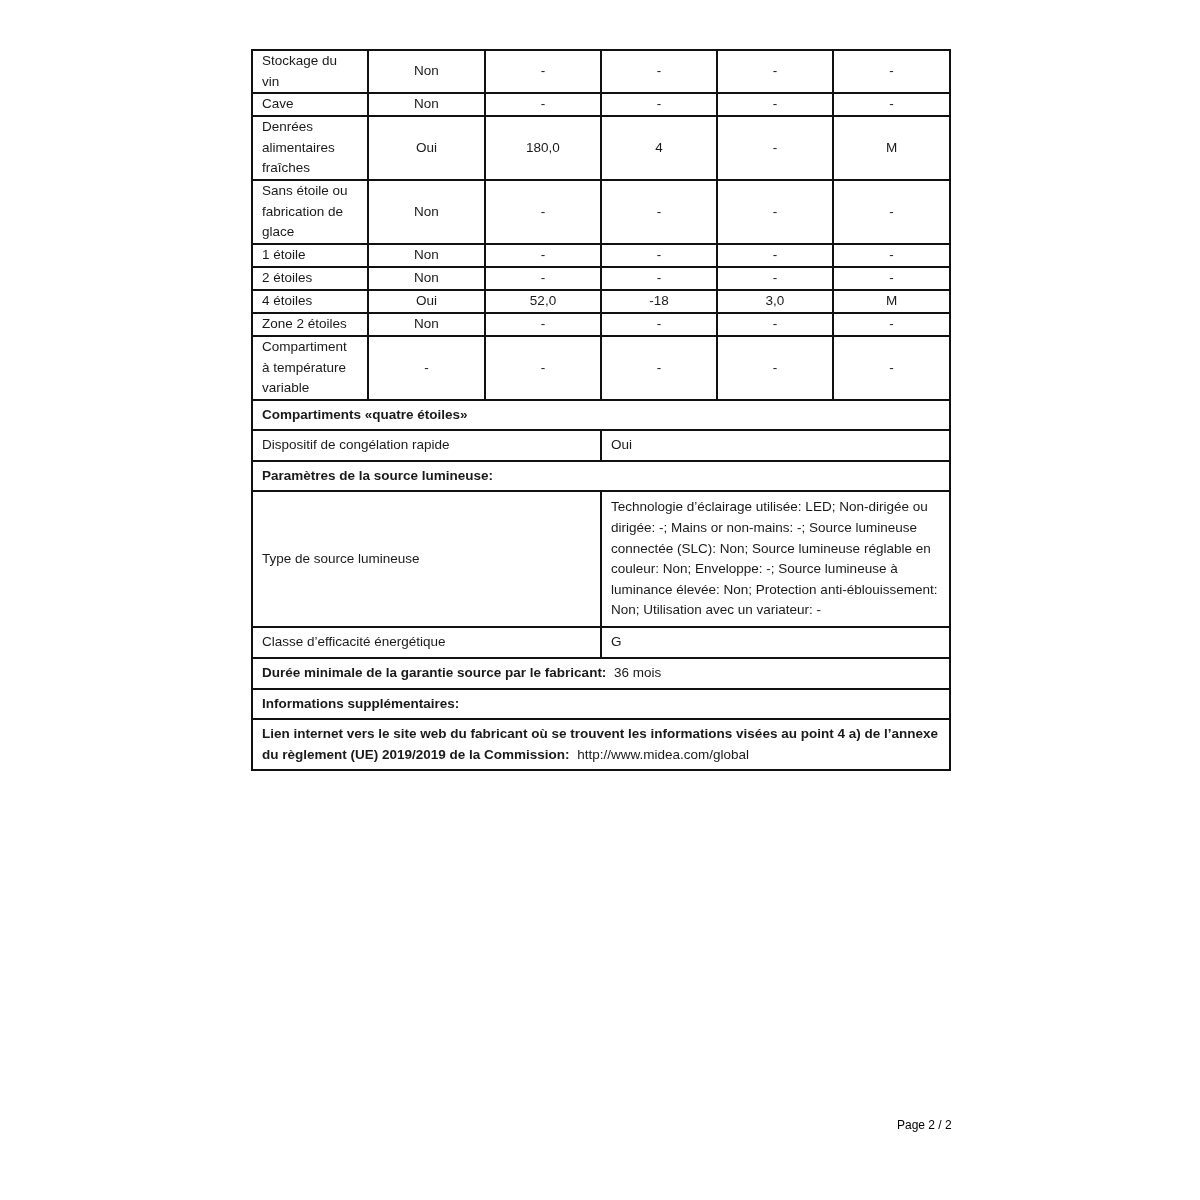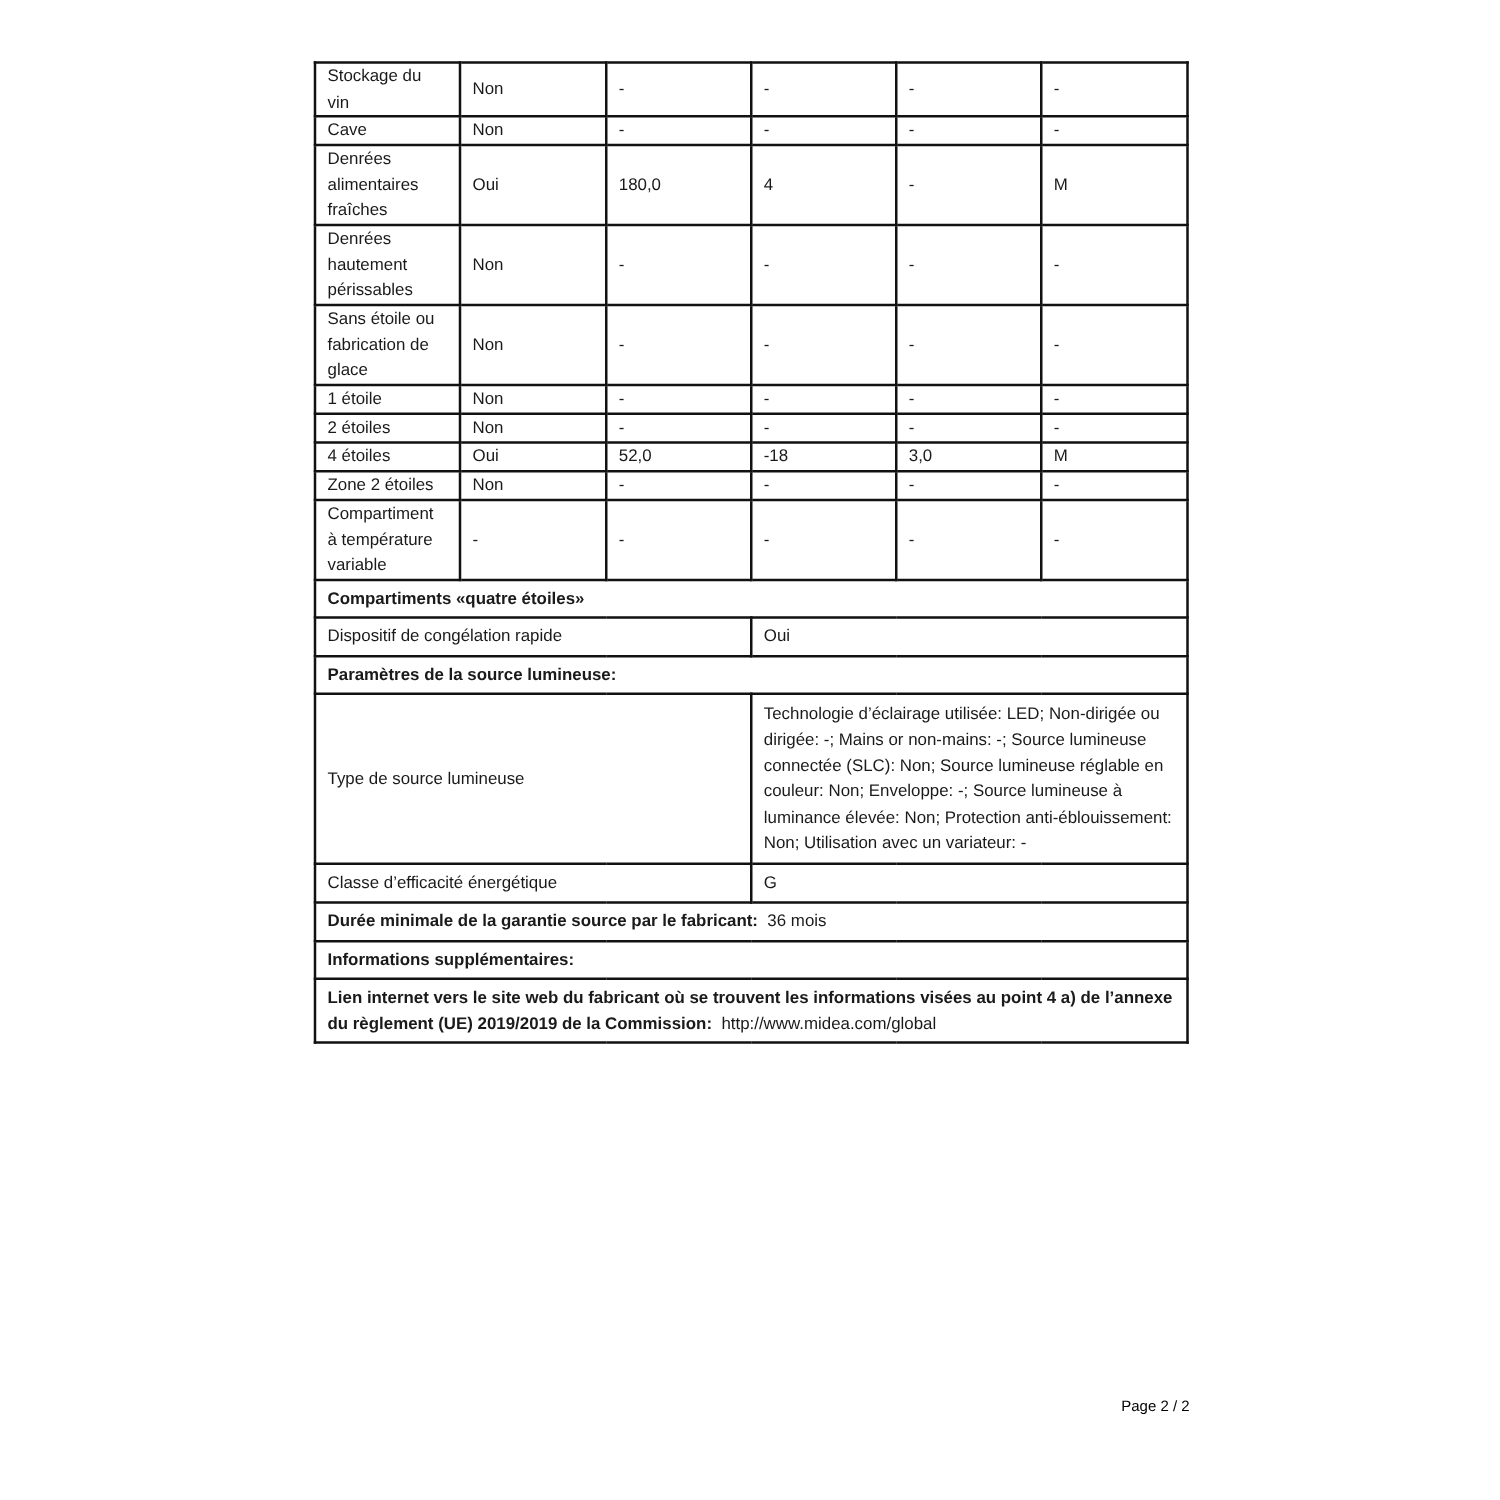--- a/index.html
+++ b/index.html
@@ -31,21 +31,21 @@
       table-layout: fixed;
       font-size: 13.5px;
       line-height: 20.6px;
     }
     table.sheet td {
       border: 2px solid #111;
       padding: 0 9px;
       vertical-align: middle;
       overflow: hidden;
     }
-    td.c { text-align: left; }
+    td.c { text-align: center; }
     td.l { text-align: left; }
     td.bold { font-weight: bold; }
     tr.r1 td { height: 21px; }
     tr.r3 td { height: 62px; }
     tr.sec td { height: 28px; }
     tr.half td { height: 29px; }
     tr.light td { height: 134px; margin-top: 13px; }
     tr.url td { height: 49px; }
     .val { font-weight: normal; }
     .footer {
@@ -91,28 +91,20 @@
 
       <tr class="r3">
         <td class="l">Denrées alimentaires fraîches</td>
         <td class="c">Oui</td>
         <td class="c">180,0</td>
         <td class="c">4</td>
         <td class="c">-</td>
         <td class="c">M</td>
       </tr>
 
-      <tr class="r3">
-        <td class="l">Denrées hautement périssables</td>
-        <td class="c">Non</td>
-        <td class="c">-</td>
-        <td class="c">-</td>
-        <td class="c">-</td>
-        <td class="c">-</td>
-      </tr>
 
       <tr class="r3">
         <td class="l">Sans étoile ou fabrication de glace</td>
         <td class="c">Non</td>
         <td class="c">-</td>
         <td class="c">-</td>
         <td class="c">-</td>
         <td class="c">-</td>
       </tr>
 

